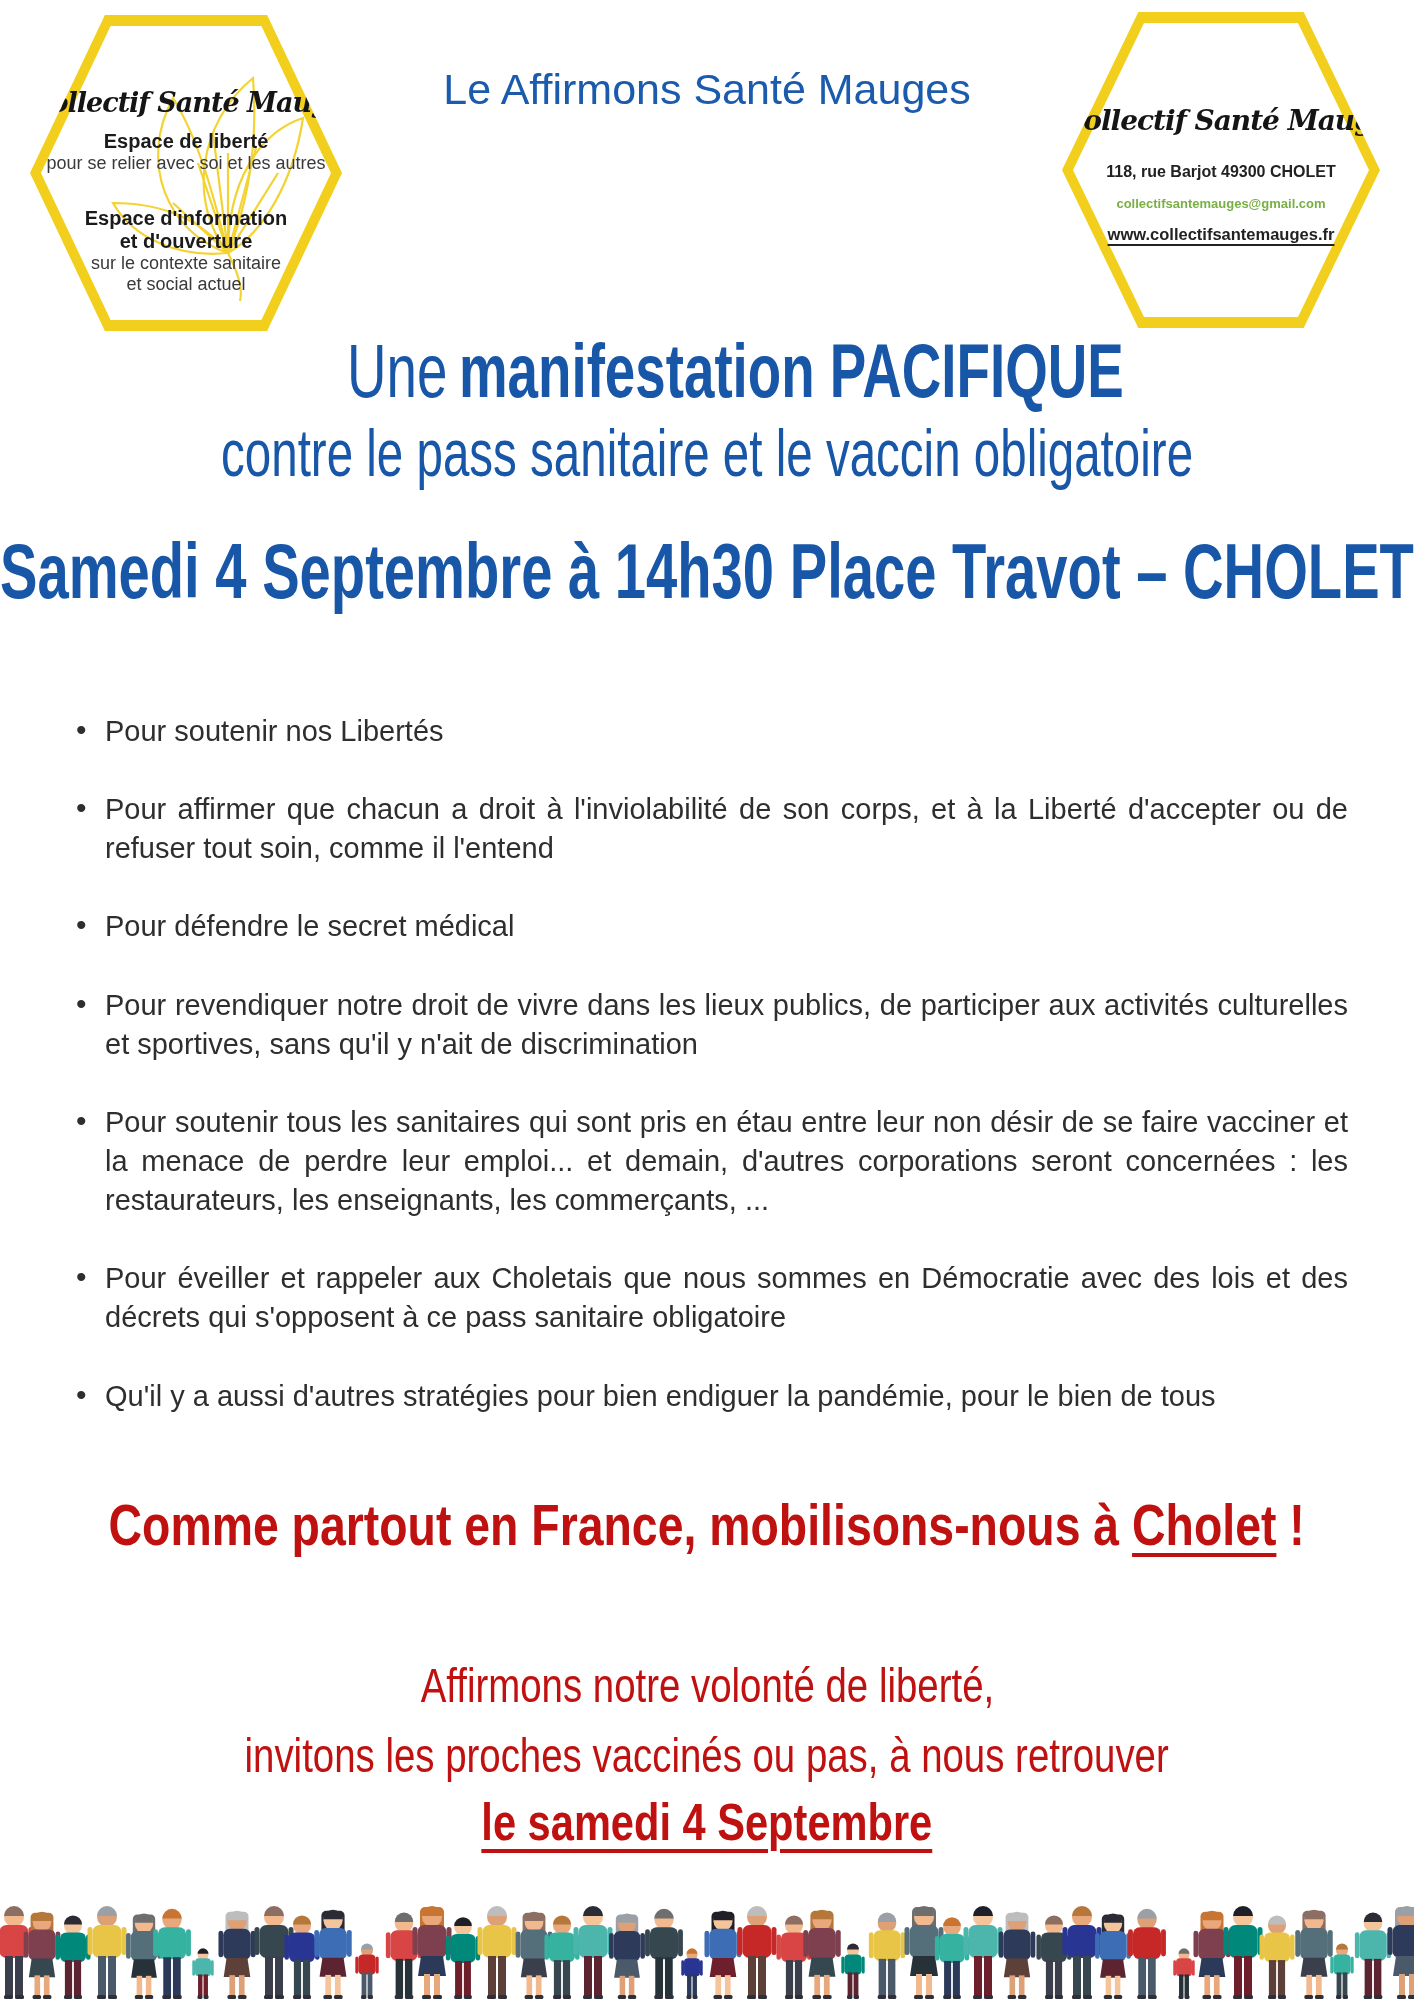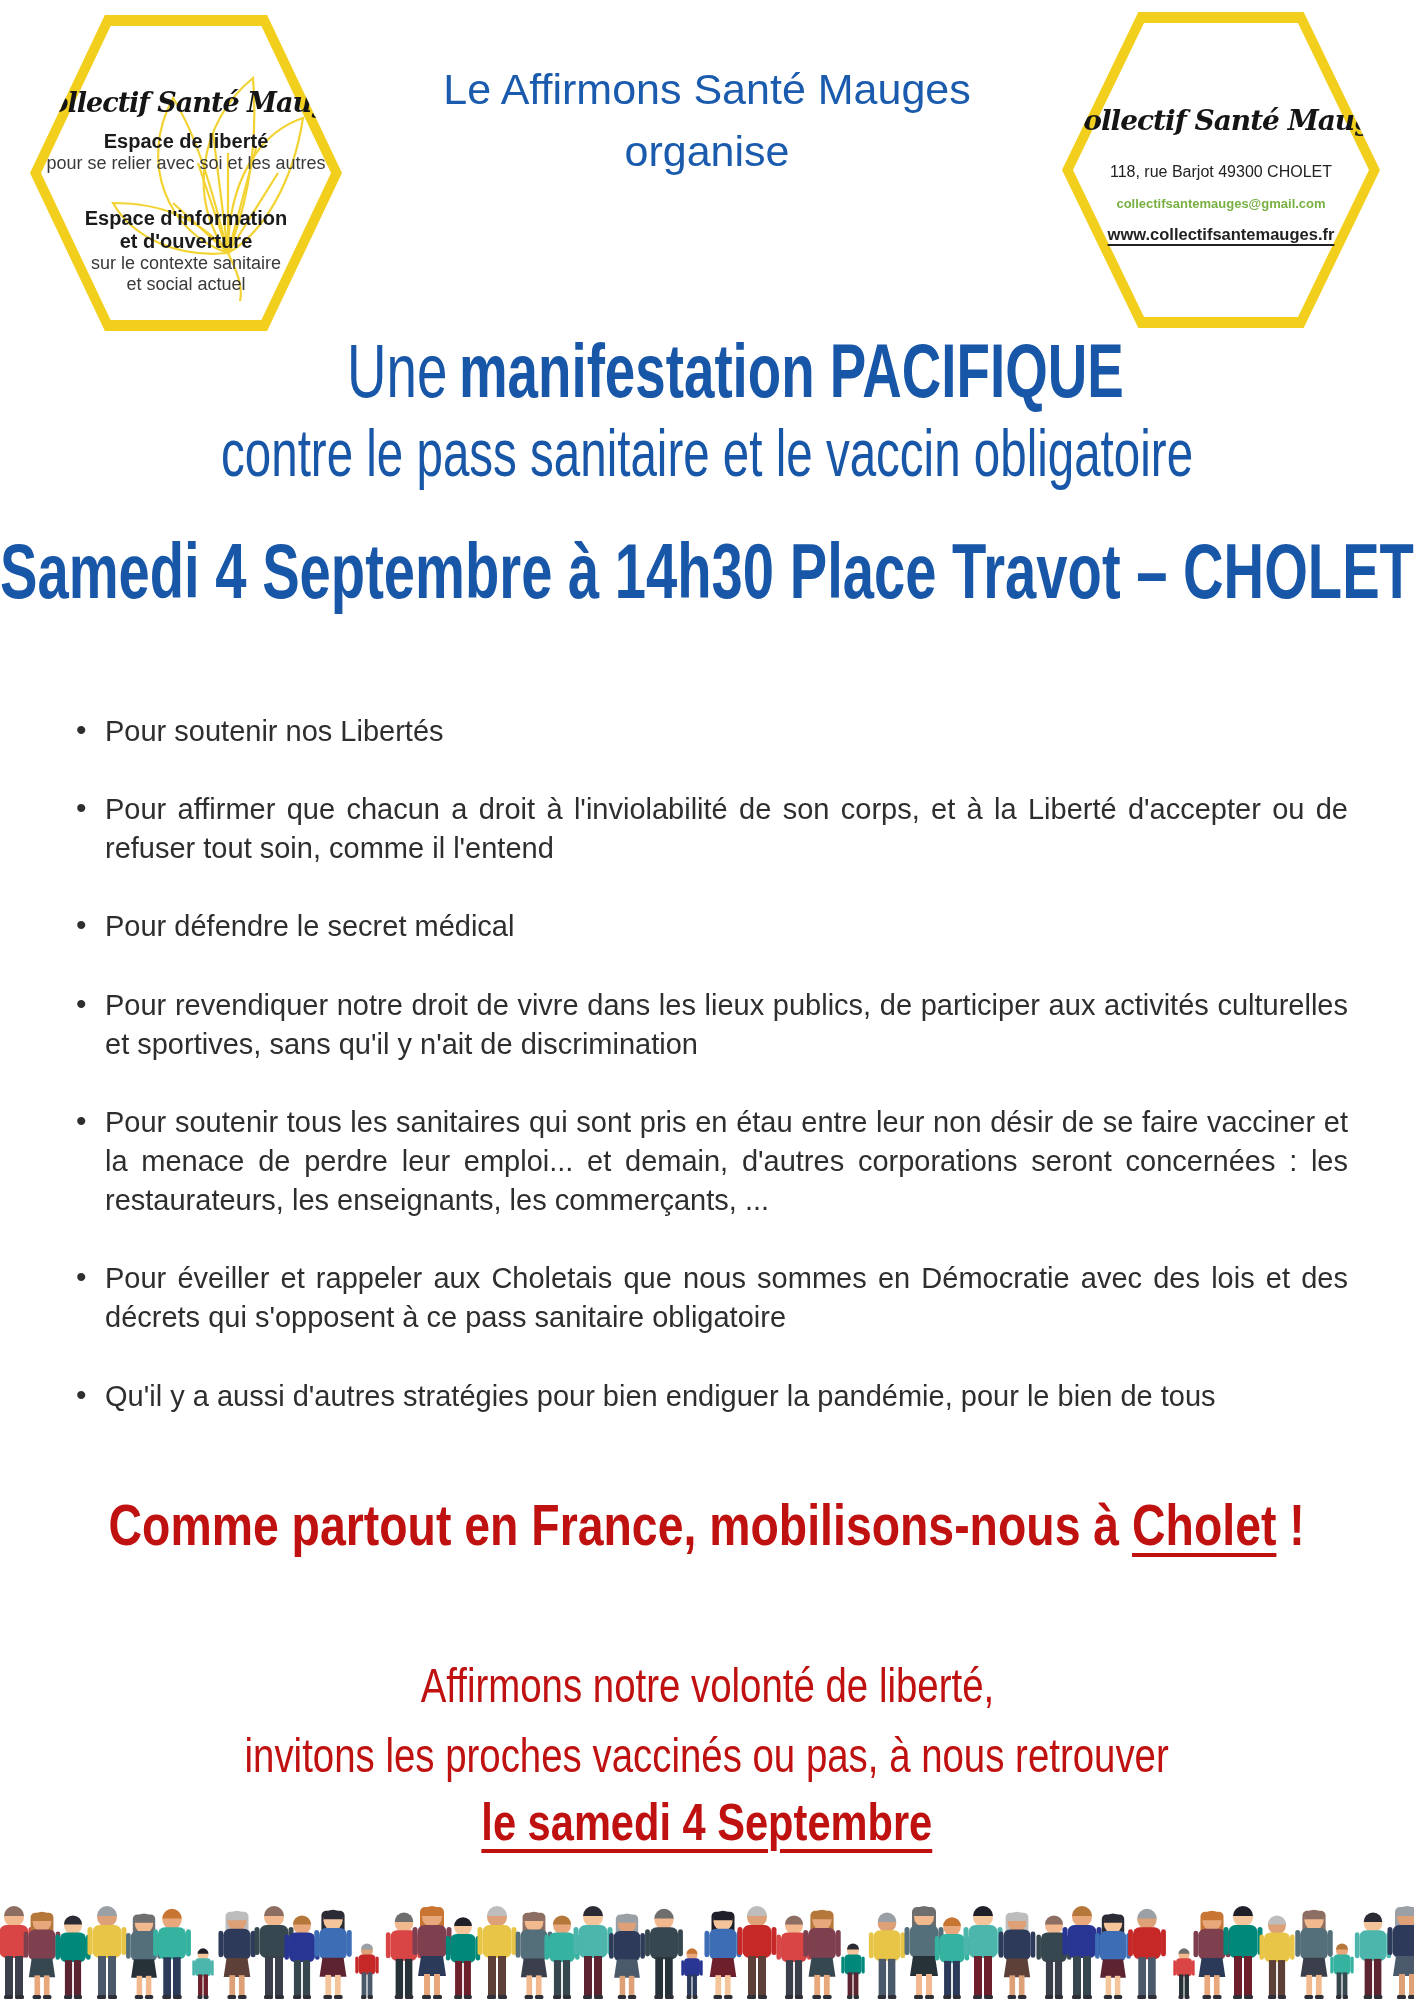--- a/index.html
+++ b/index.html
@@ -23,21 +23,21 @@
   .brand-script{
     font-family:"DejaVu Serif", serif; font-style:italic; font-weight:700;
     color:#151515; white-space:nowrap; letter-spacing:-1px;
   }
   #left-hex .brand-script{font-size:27px; padding-top:72px; display:block;}
   #right-hex .brand-script{font-size:28px; padding-top:92px; display:block;}
   .hex-bold{font-weight:700; color:#1b1b1b; font-size:20px; line-height:1.15;}
   .hex-sub{font-size:18px; color:#3a3a3a; line-height:1.2;}
   #left-hex .sp1{margin-top:12px;} #left-hex .sp2{margin-top:32px;}
   .flower{position:absolute; left:48px; top:28px; z-index:1; opacity:.9;}
-  #right-hex .addr{margin-top:26px; font-size:16px; font-weight:400; color:#222;}
+  #right-hex .addr{margin-top:26px; font-size:16px; font-weight:700; color:#222;}
   #right-hex .mail{margin-top:15px; font-size:13px; color:var(--green); font-weight:700;}
   #right-hex .site{
     margin-top:14px; font-size:16.5px; font-weight:700; color:#222;
     text-decoration:underline; text-decoration-thickness:2px; text-underline-offset:4px;
   }
   
   #center-header{
     position:absolute; left:345px; width:724px; top:58px; text-align:center;
     color:var(--blueheader); font-size:43px; line-height:1.45; font-weight:400;
   }
@@ -96,21 +96,20 @@
       <div class="hex-sub">pour se relier avec soi et les autres</div>
       <div class="hex-bold sp2">Espace d'information</div>
       <div class="hex-bold">et d'ouverture</div>
       <div class="hex-sub">sur le contexte sanitaire</div>
       <div class="hex-sub">et social actuel</div>
     </div>
   </div>
 
   <div id="center-header">
     <div>Le Affirmons Santé Mauges</div>
-    <div>organise</div>
   </div>
 
   <div id="right-hex" class="hex-outer" style="left:1062px;top:12px;width:318px;height:316px;">
     <div class="hex-inner"></div>
     <div class="hex-content">
       <span class="brand-script">Collectif Santé Mauges</span>
       <div class="addr">118, rue Barjot 49300 CHOLET</div>
       <div class="mail">collectifsantemauges@gmail.com</div>
       <div class="site">www.collectifsantemauges.fr</div>
     </div>

